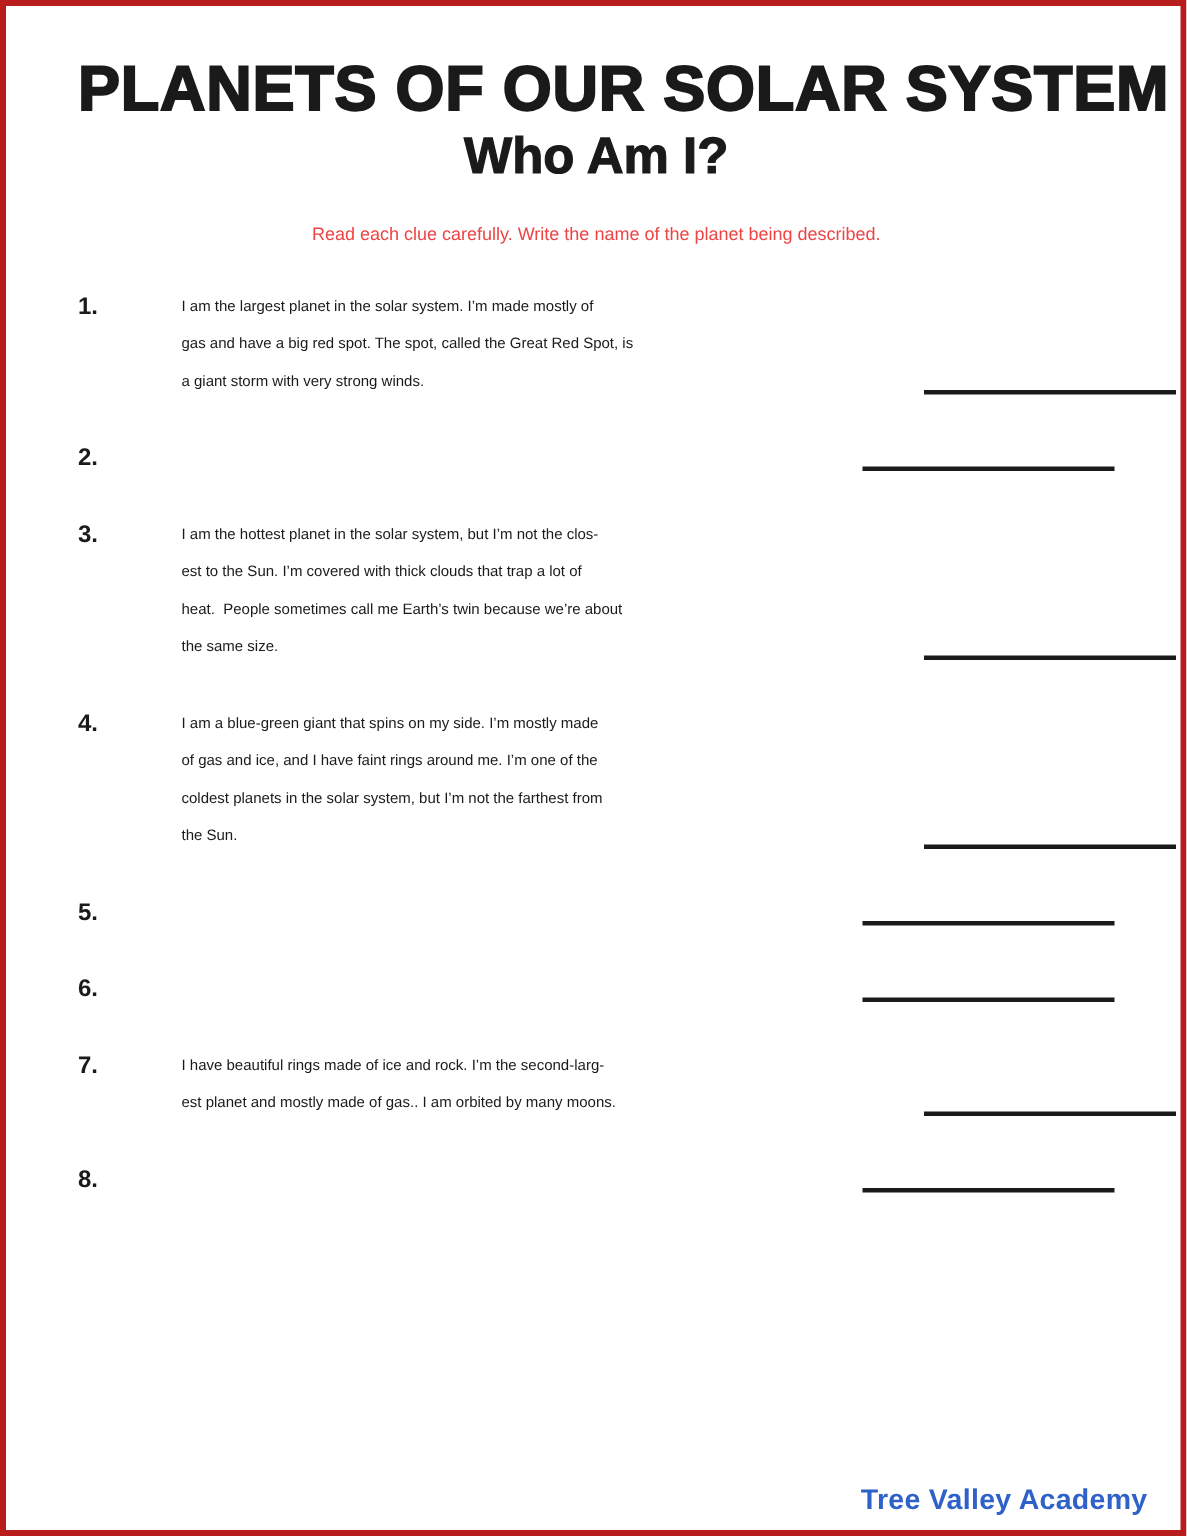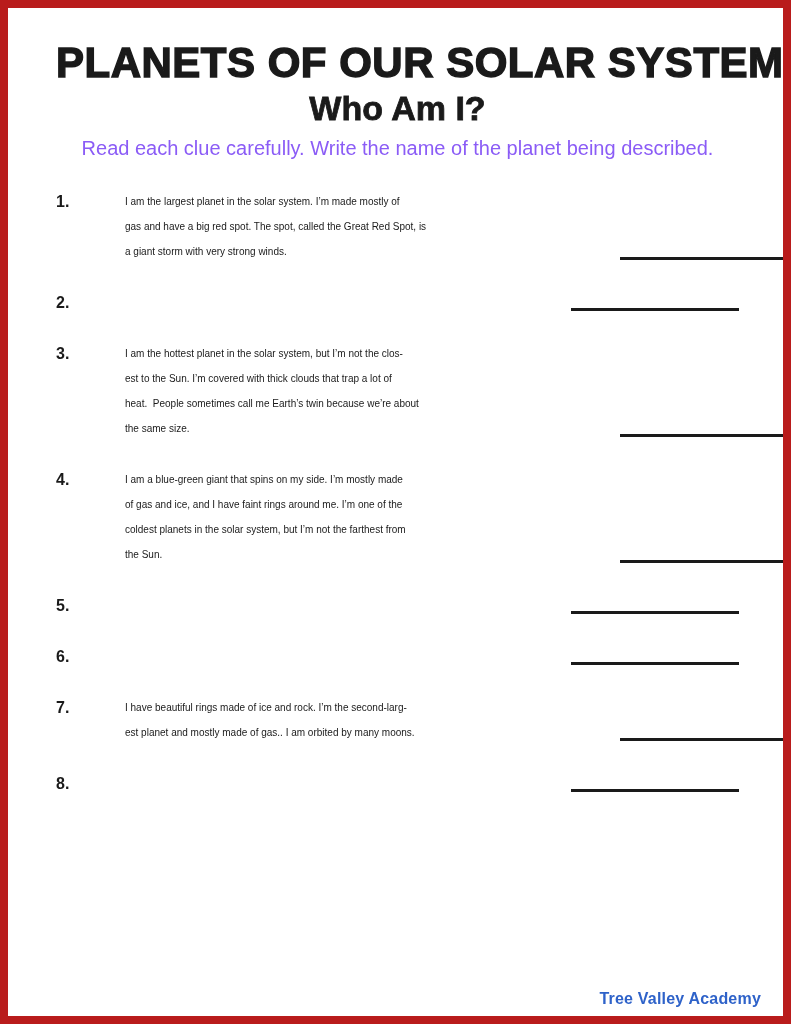--- a/index.html
+++ b/index.html
@@ -6,44 +6,44 @@
   html, body { background: #ffffff; }
   body {
     font-family: "Liberation Sans", sans-serif;
     color: #1a1a1a;
     width: 791px;
   }
   .page {
     position: relative;
     width: 791px;
     height: 1024px;
-    border: 8px solid #b91c1c;
+    border: 4px solid #b91c1c;
     background: #ffffff;
     padding: 34px 44px 0 48px;
     overflow: hidden;
   }
   header { text-align: center; }
   .title {
     font-size: 42px;
     font-weight: bold;
     letter-spacing: 0.5px;
     line-height: 1.0;
     -webkit-text-stroke: 1.4px #1a1a1a;
     white-space: nowrap;
   }
   .subtitle {
     font-size: 34px;
     font-weight: bold;
     margin-top: 5px;
     -webkit-text-stroke: 0.8px #1a1a1a;
   }
   .instructions {
-    font-size: 20px;
-    margin-top: 9px;
-    color: #8b5cf6;
+    font-size: 12px;
+    margin-top: 25px;
+    color: #ef4444;
   }
   .questions { margin-top: 29px; }
   .q { display: flex; margin-bottom: 26px; }
   .num {
     flex: 0 0 30px;
     font-size: 16px;
     line-height: 25px;
     font-weight: bold;
   }
   .clue {
@@ -65,21 +65,21 @@
     height: 3px;
     background: #1a1a1a;
     margin-bottom: 4px;
   }
   footer {
     position: absolute;
     right: 22px;
     bottom: 8px;
   }
   .brand {
-    font-size: 16px;
+    font-size: 19px;
     font-weight: bold;
     color: #2e62c9;
     letter-spacing: 0.2px;
     text-decoration: none;
     cursor: pointer;
     text-align: center;
   }
 </style>
 </head>
 <body>

